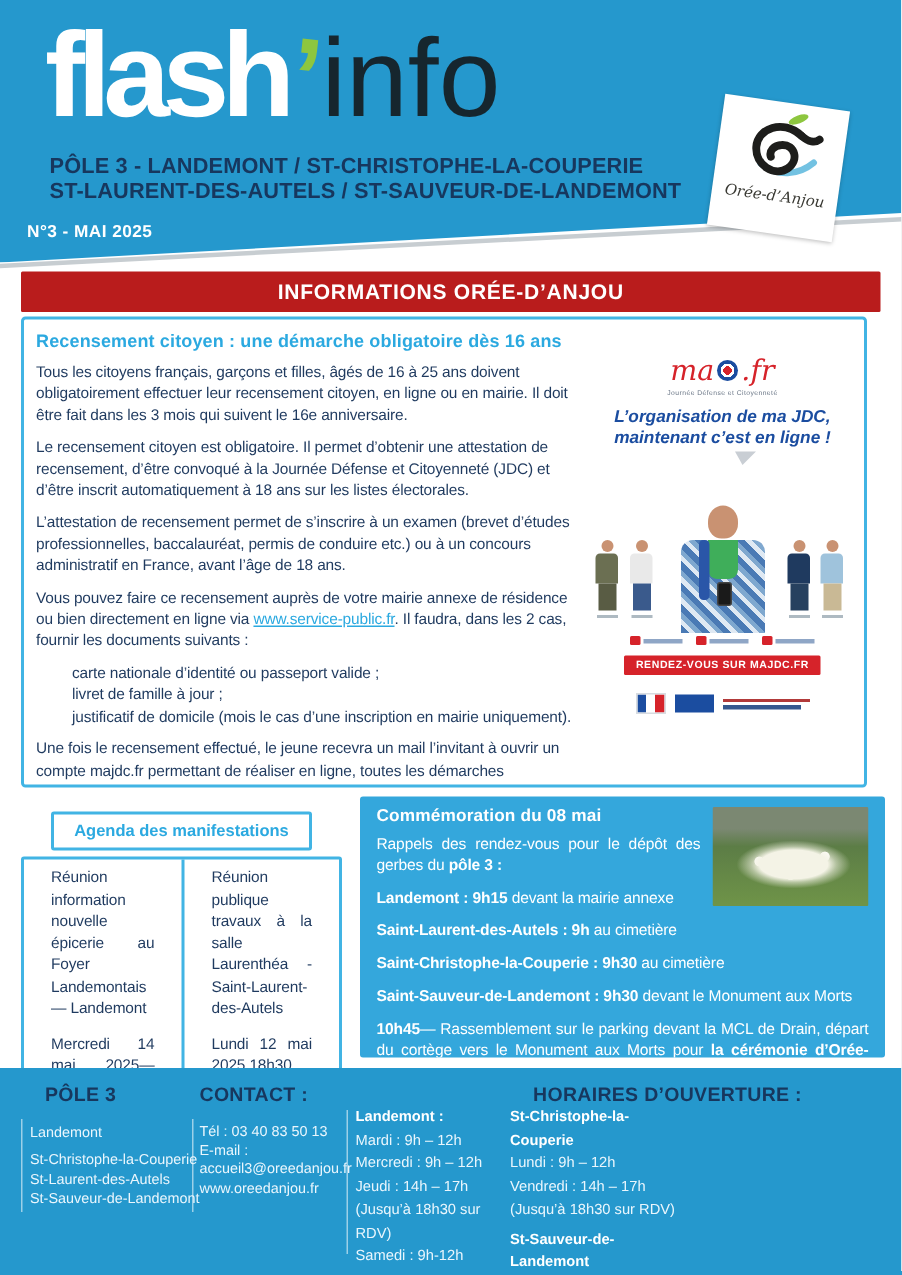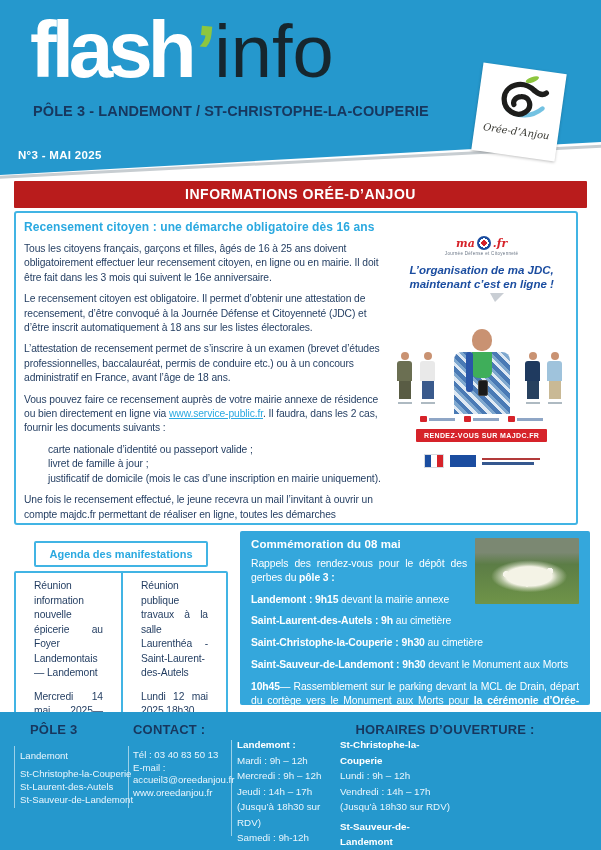--- a/index.html
+++ b/index.html
@@ -83,22 +83,22 @@
   }
   .ext-link { color:#2ba9e0; text-decoration:underline; cursor:pointer; }
 
   
   .poster {
     width:174px; padding-top:16px; display:flex; flex-direction:column;
     align-items:center; position:relative; background:#ffffff;
   }
   .majdc-logo { display:flex; align-items:center; gap:2px; }
   .majdc-ma, .majdc-fr {
-    font-family:"DejaVu Serif", serif; font-style:italic; font-weight:bold;
-    color:#d6232a; font-size:11px;
+    font-family:"DejaVu Serif", serif; font-style:italic; font-weight:normal;
+    color:#d6232a; font-size:19px;
   }
   .roundel {
     width:14px; height:14px; border-radius:50%;
     background:radial-gradient(circle, #d6232a 0 28%, #ffffff 28% 46%, #1b4da0 46% 100%);
   }
   .majdc-caption { font-size:4.5px; color:#6a7686; margin-top:1px; letter-spacing:0.3px; }
   .tagline {
     margin-top:8px; text-align:center; color:#1b4da0; font-weight:bold;
     font-style:italic; font-size:11.5px; line-height:13.5px;
   }
@@ -215,20 +215,21 @@
 <div id="page">
 
   <div class="header-shadow"></div>
 
   <div class="header">
     <div class="brand">
       <span class="brand-flash">flash</span><span class="brand-apo">’</span><span class="brand-info">info</span>
     </div>
     <div class="subtitle">
       <div>PÔLE 3 - LANDEMONT / ST-CHRISTOPHE-LA-COUPERIE</div>
+      <div>ST-LAURENT-DES-AUTELS / ST-SAUVEUR-DE-LANDEMONT</div>
     </div>
     <div class="issue">N°3 - MAI 2025</div>
   </div>
 
   <div class="logo-card">
     <svg viewBox="0 0 64 64">
       <ellipse cx="42" cy="7" rx="8" ry="3" fill="#8dc63f" transform="rotate(-28 42 7)"></ellipse>
       <path d="M18 44 C32 53 48 49 58 38" stroke="#5bb7dd" stroke-width="5" fill="none" stroke-linecap="round" opacity="0.85"></path>
       <path d="M46 19 C30 8 12 18 13 32 C14 46 30 53 39 45 C47 38 42 26 32 28 C26 29 23 34 25 38" stroke="#1d1d1b" stroke-width="6" fill="none" stroke-linecap="round"></path>
       <path d="M46 19 C52 23 57 23 60 20" stroke="#1d1d1b" stroke-width="6" fill="none" stroke-linecap="round"></path>

